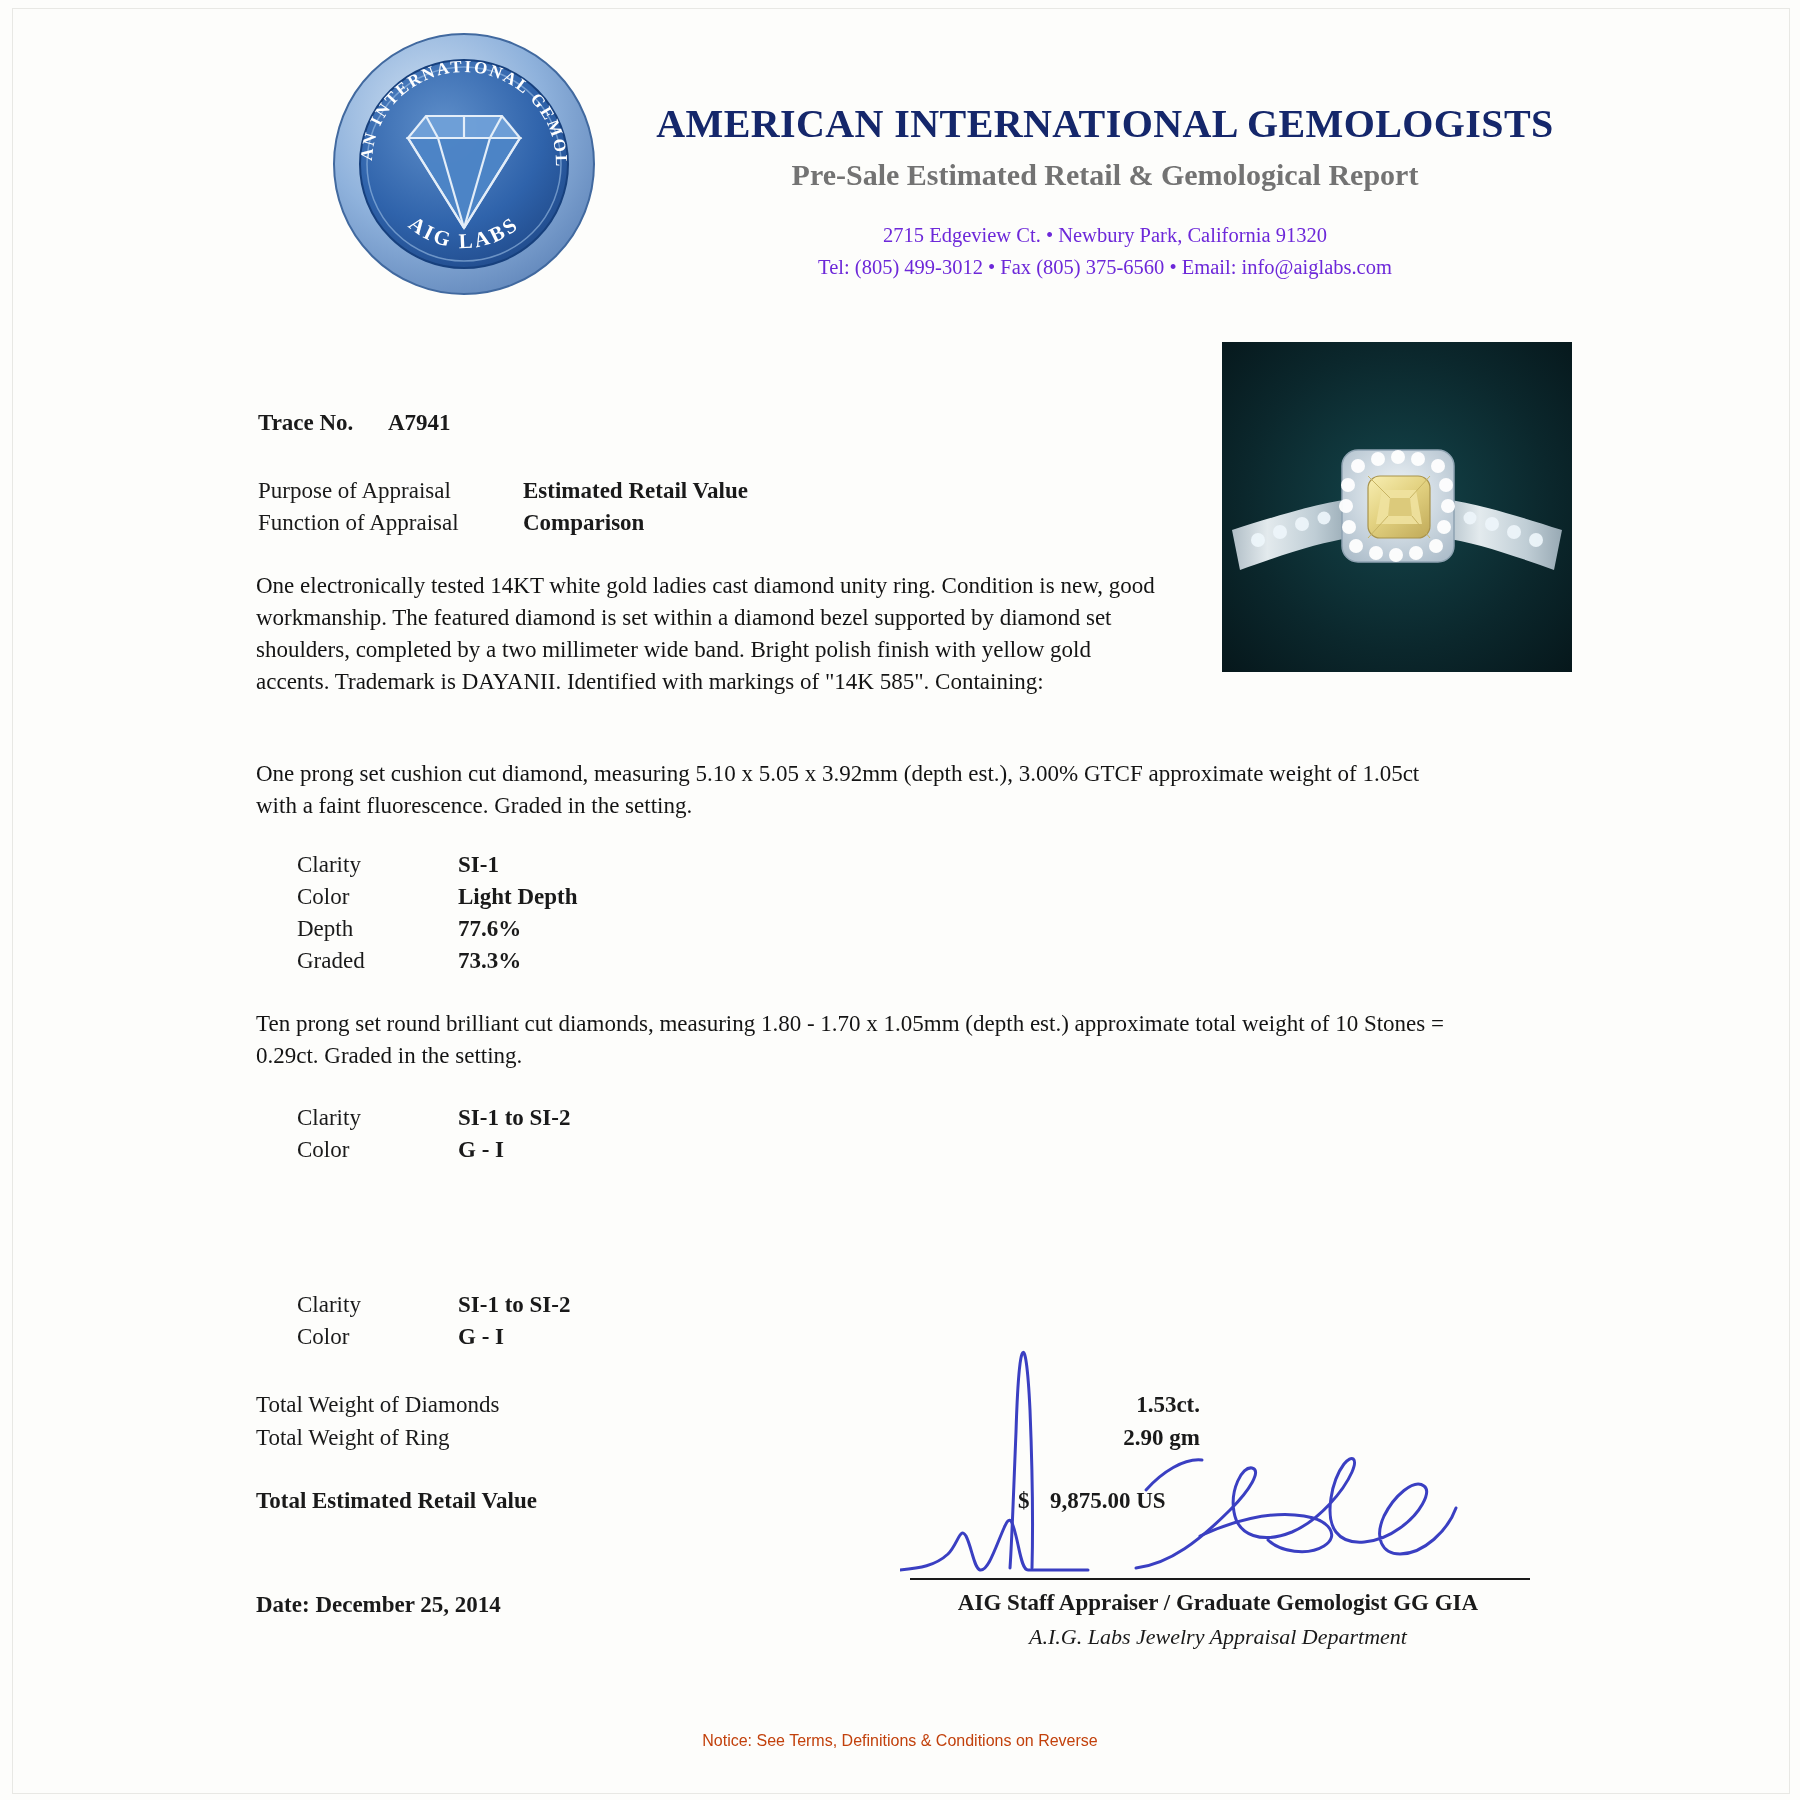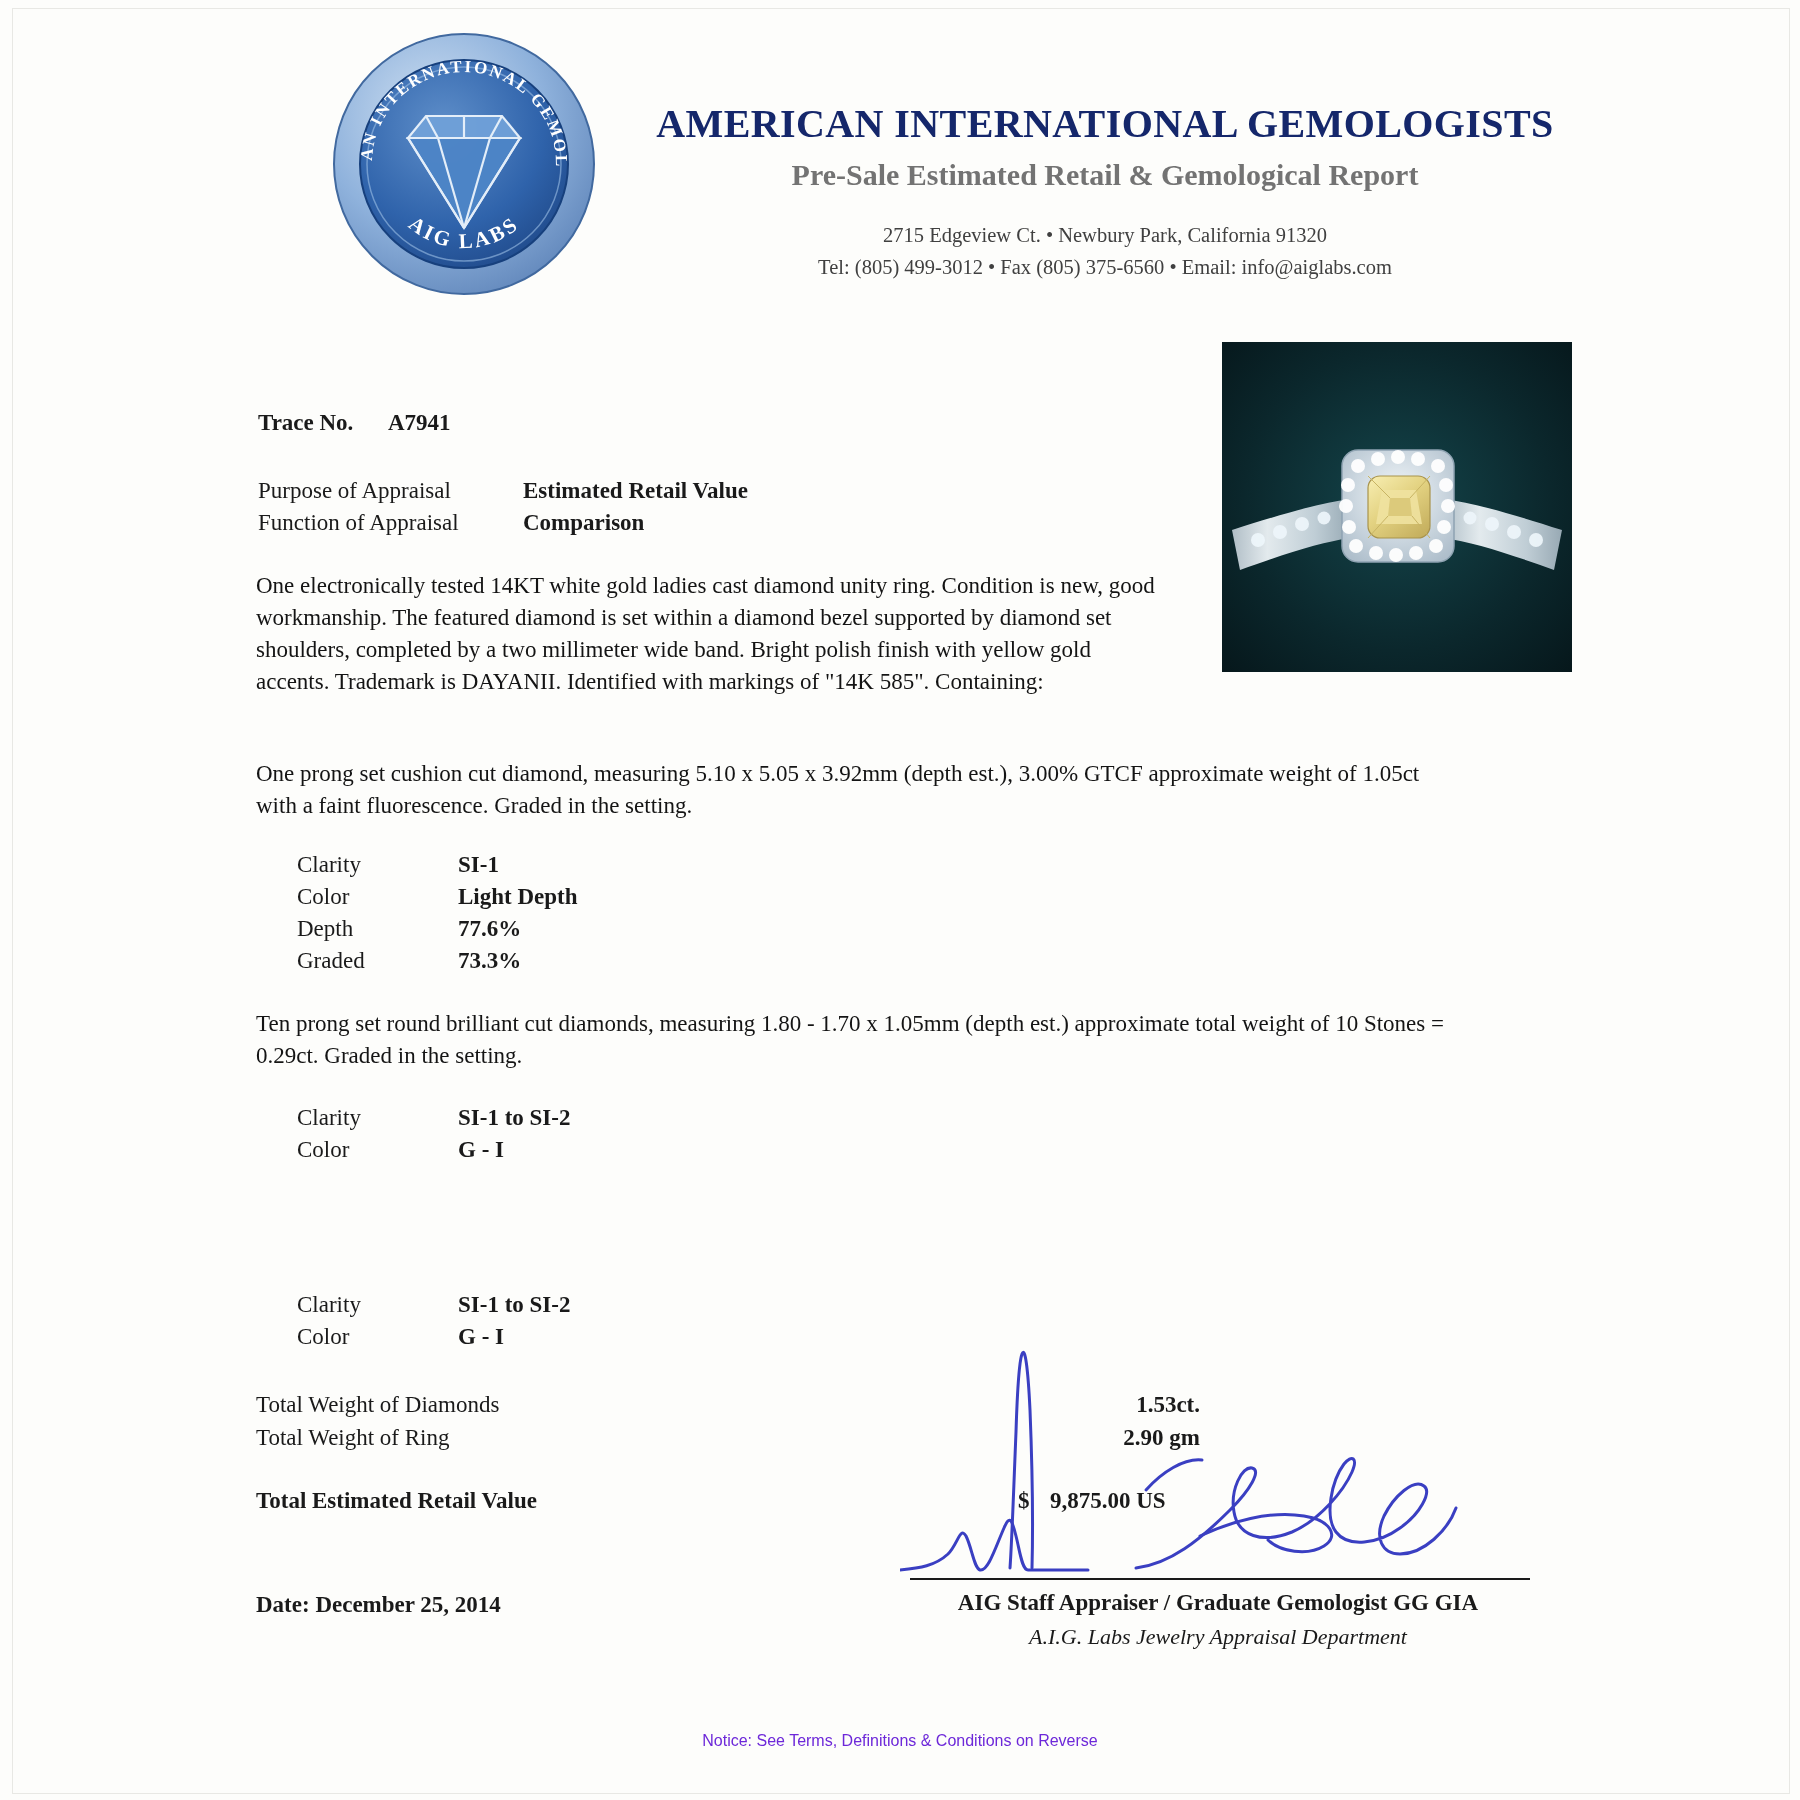--- a/index.html
+++ b/index.html
@@ -60,21 +60,21 @@
     font-weight: bold;
     font-size: 30px;
     white-space: nowrap;
   }
   .addr1, .addr2 {
     position: absolute;
     left: 600px;
     width: 1010px;
     text-align: center;
     font-size: 20.5px;
-    color: #404040;
+    color: #6d28d9;
     white-space: nowrap;
   }
   .addr1 { top: 206px; }
   .addr2 { top: 238px; }
 
   
   .trace-label {
     position: absolute;
     left: 258px;
     top: 410px;
@@ -174,21 +174,21 @@
     white-space: nowrap;
   }
   .notice {
     position: absolute;
     left: 0;
     top: 1732px;
     width: 1800px;
     text-align: center;
     font-family: "Liberation Sans", sans-serif;
     font-size: 16px;
-    color: #6d28d9;
+    color: #c2410c;
   }
 
   
   .photo {
     position: absolute;
     left: 1222px;
     top: 342px;
     width: 350px;
     height: 330px;
     background: #0d2e33;

